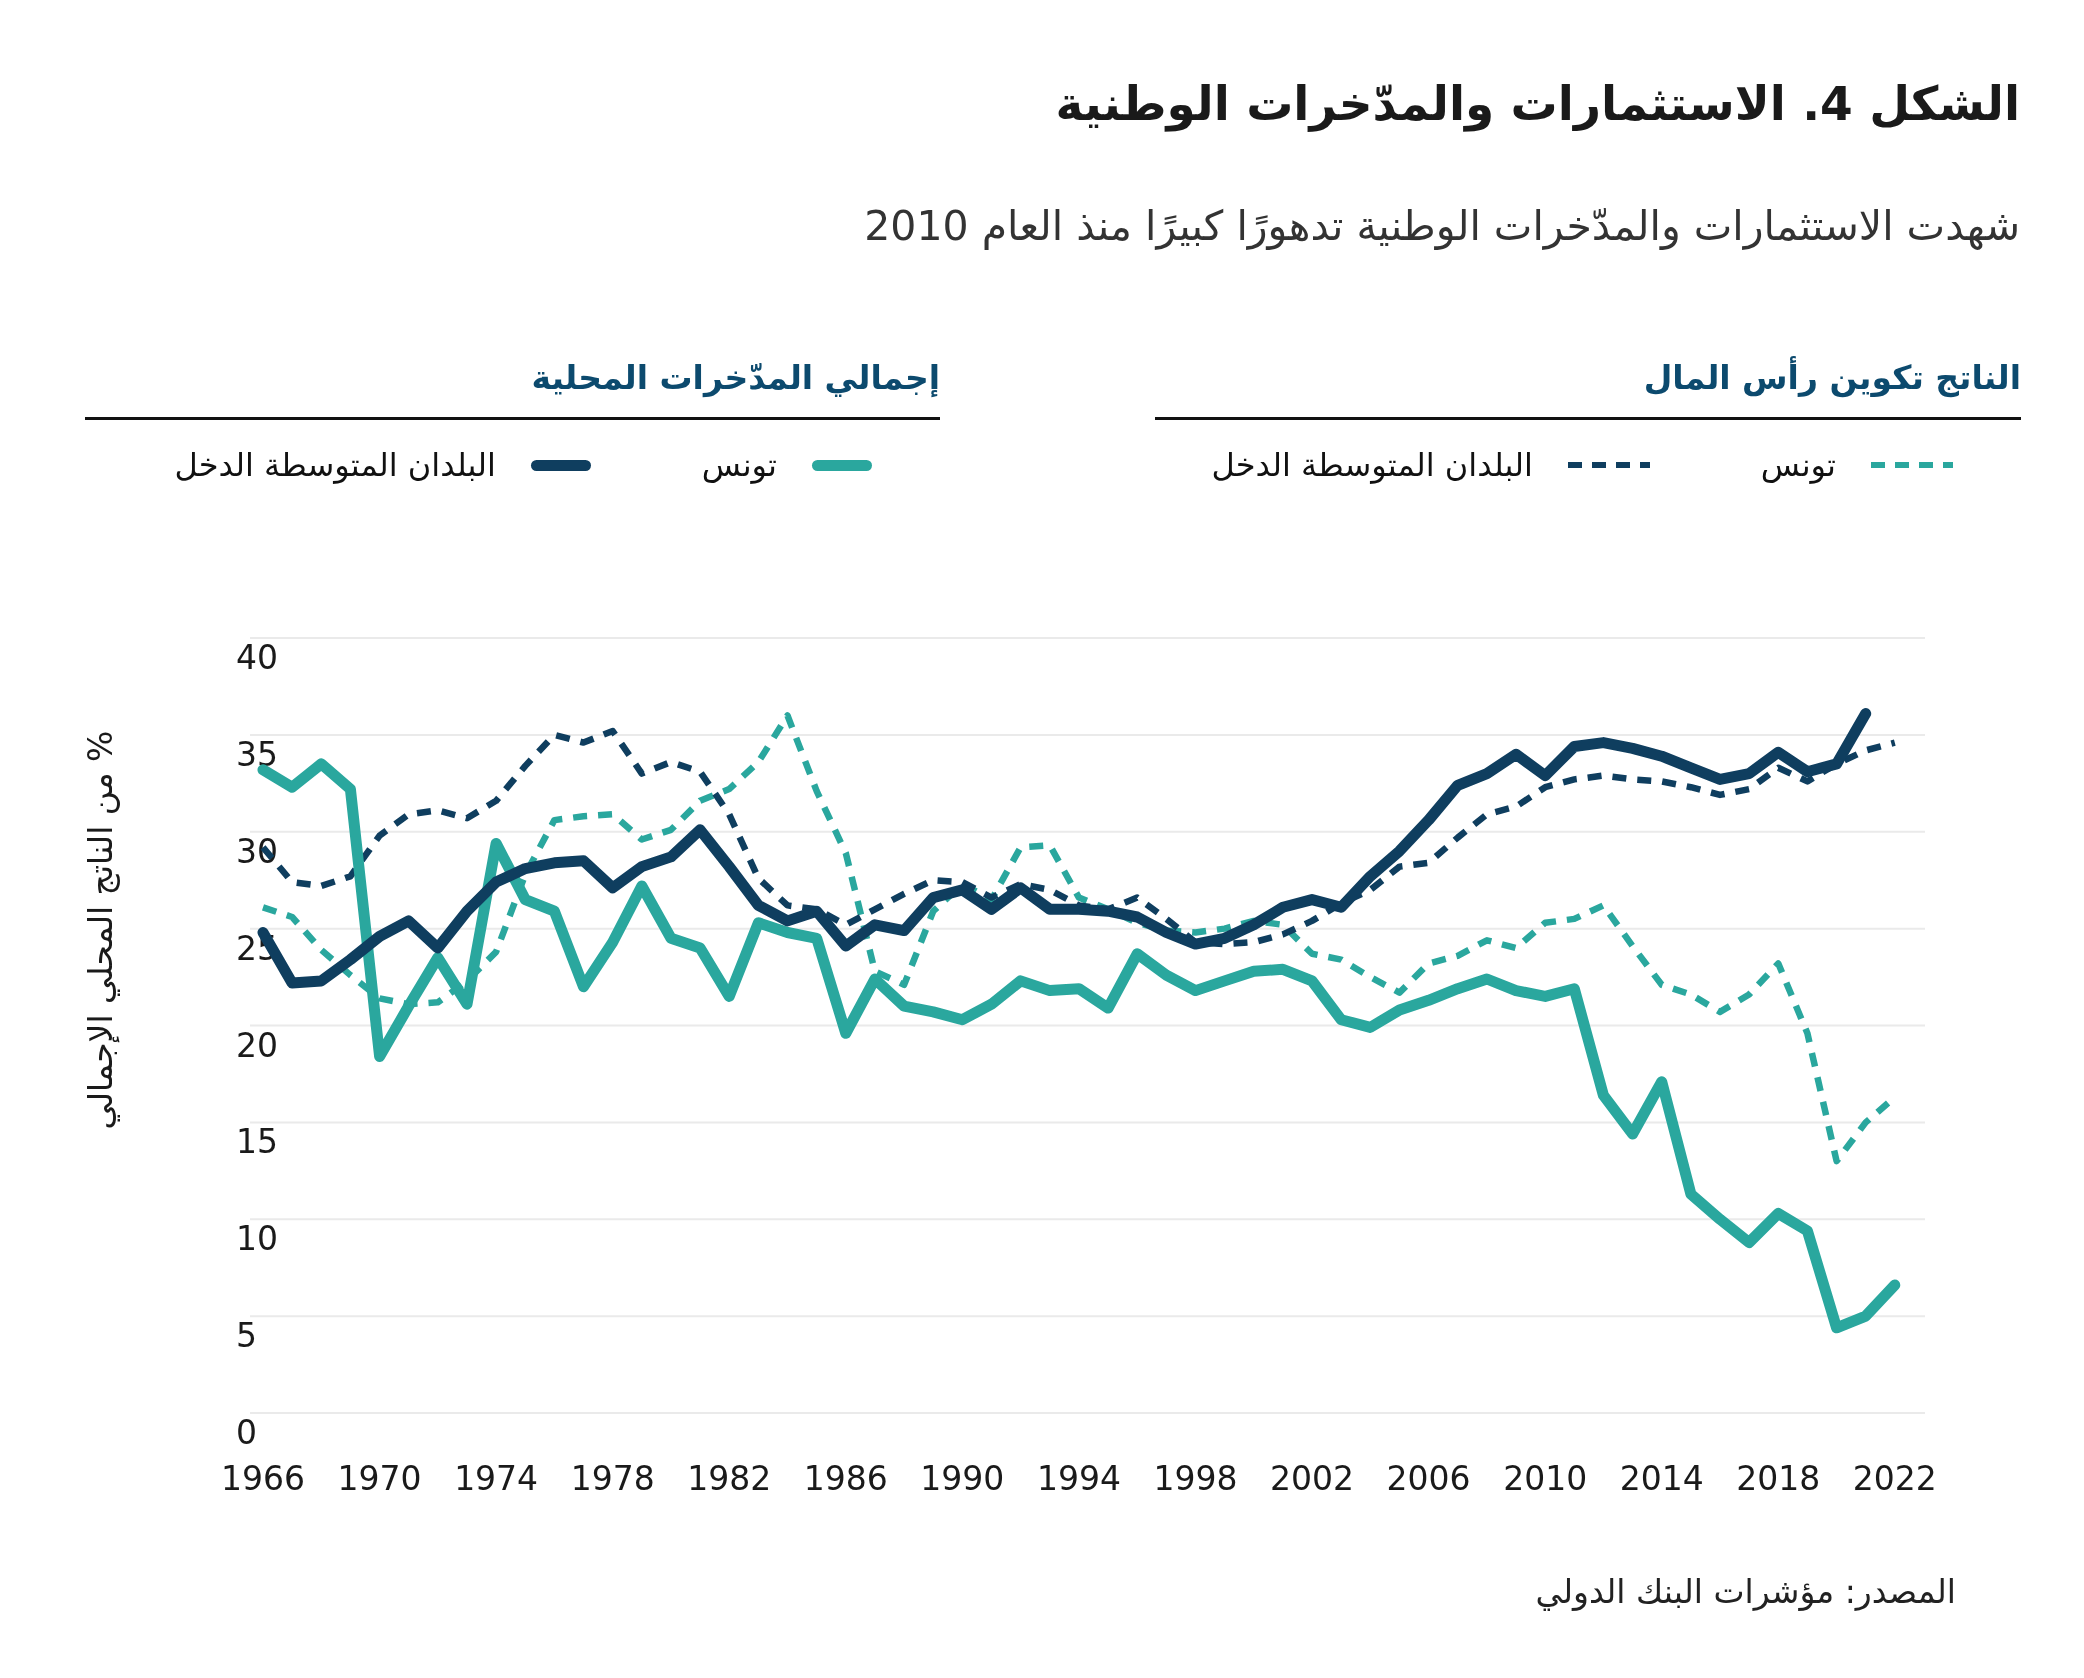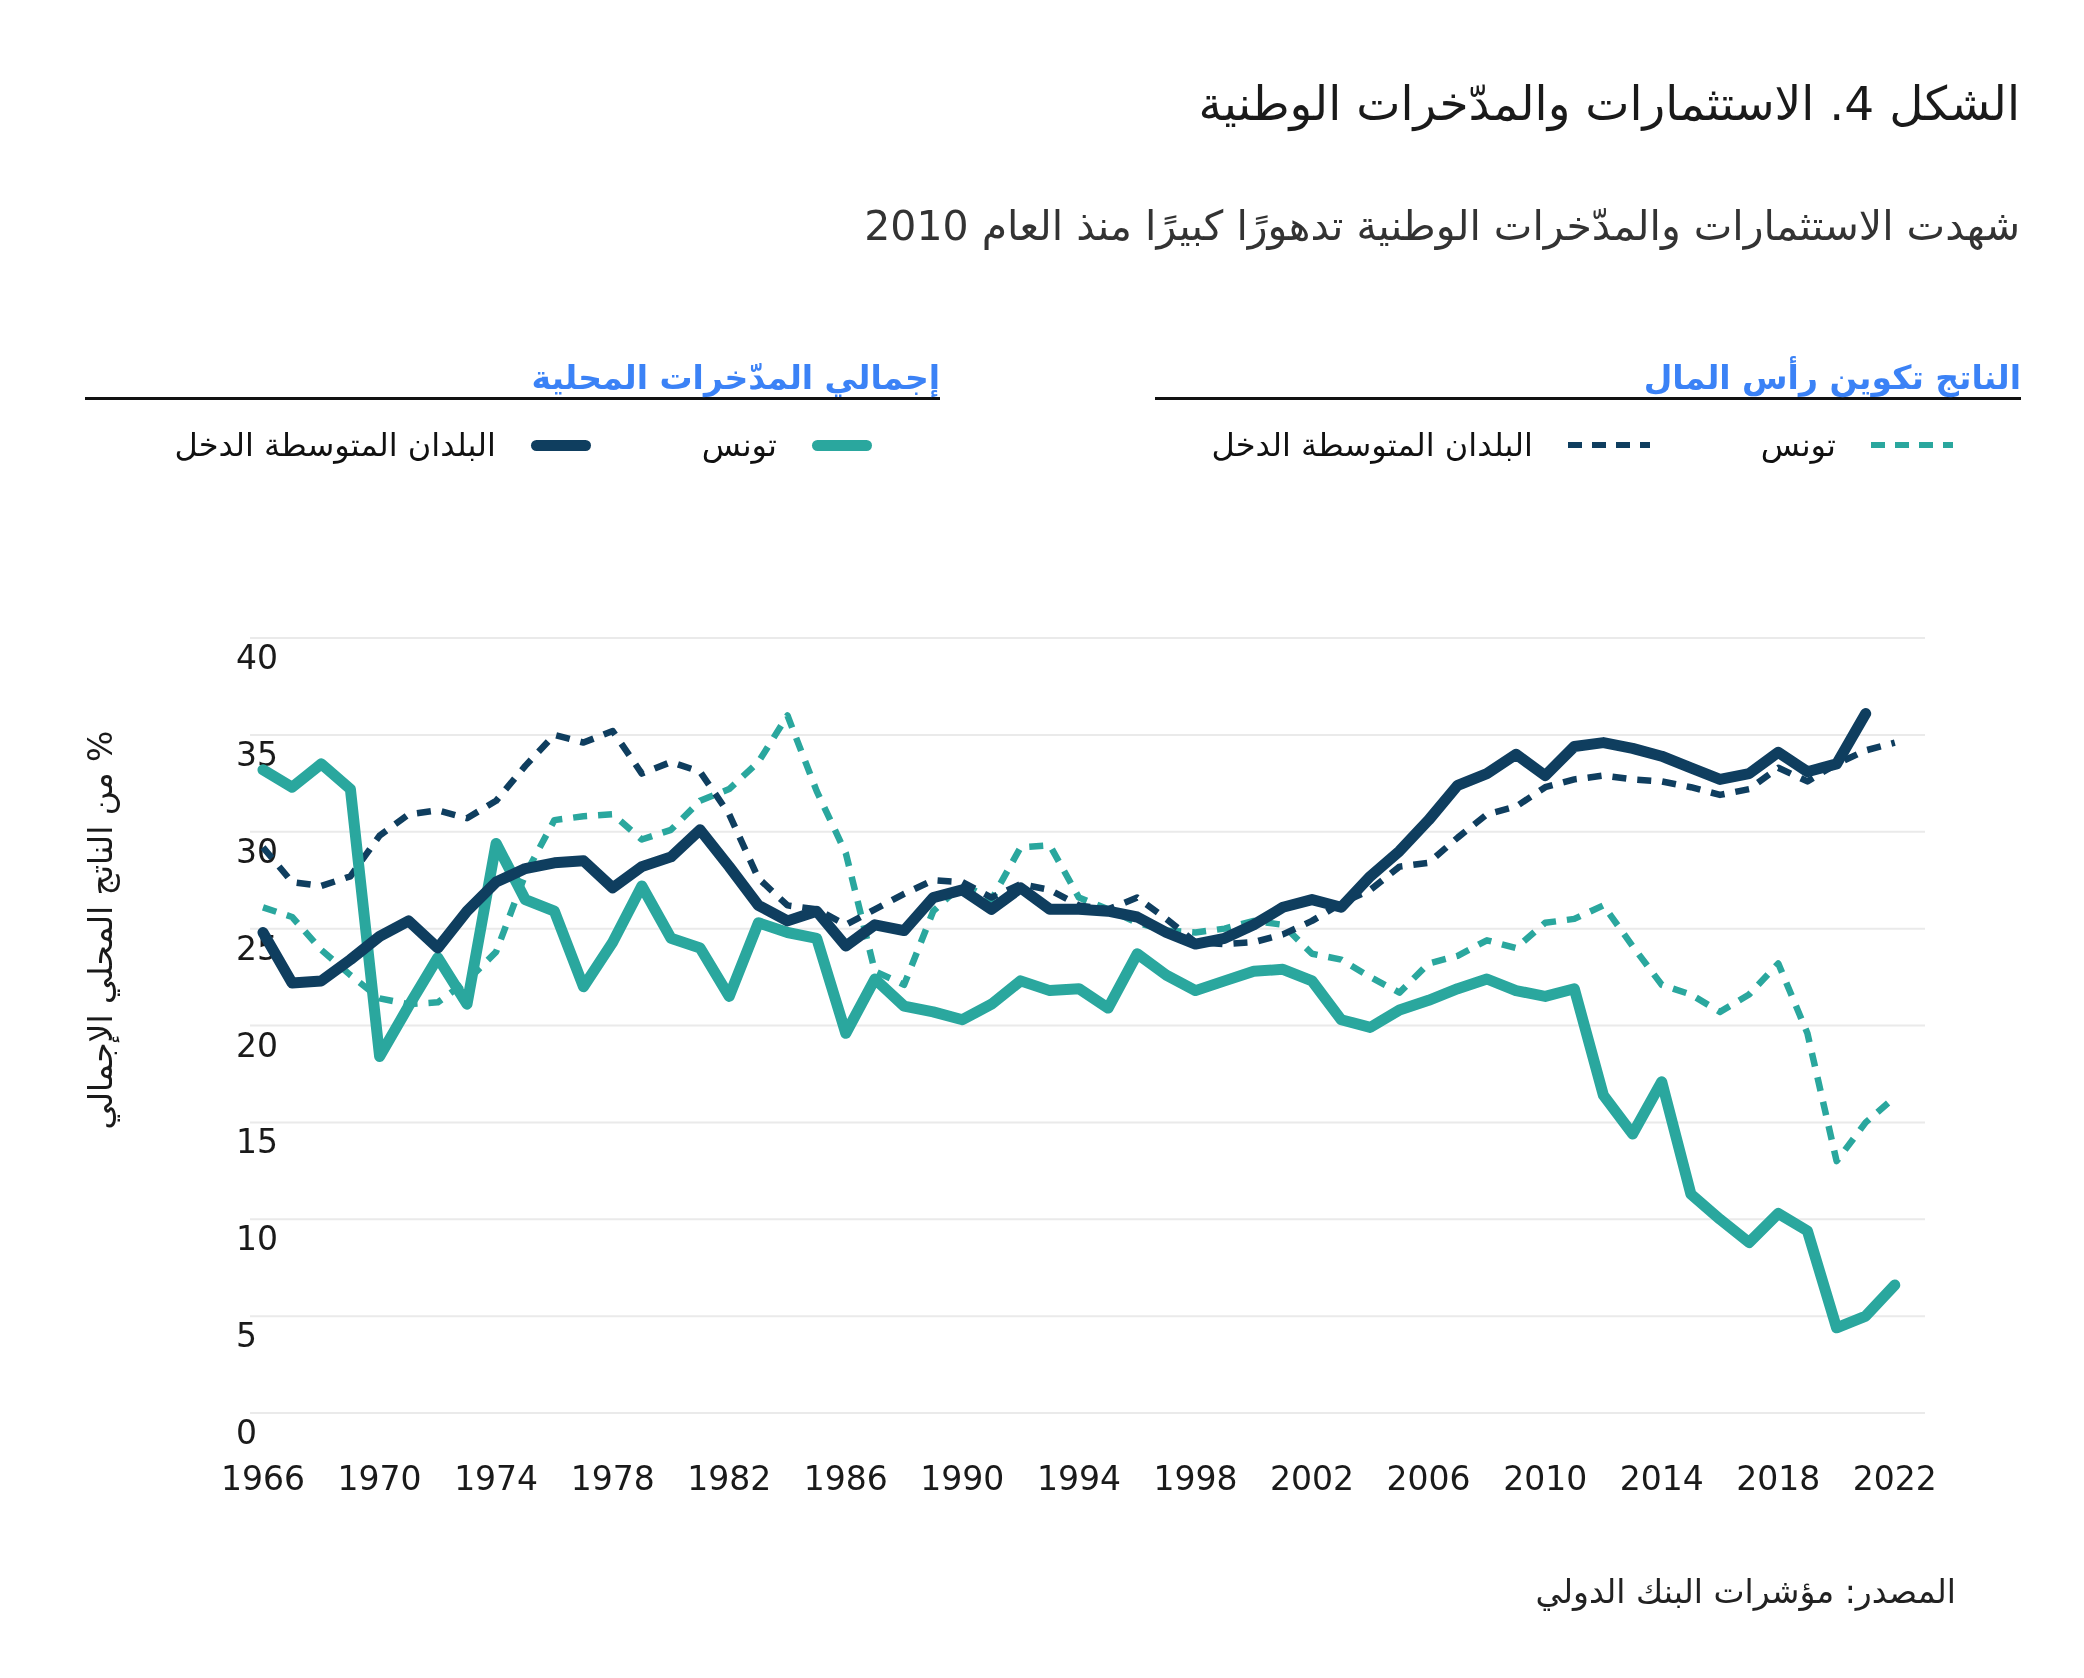--- a/index.html
+++ b/index.html
@@ -5,34 +5,34 @@
   html,body{margin:0;padding:0;background:#ffffff;}
   body{
     position:relative;
     width:2084px;height:1678px;
     font-family:"DejaVu Sans","Liberation Sans",sans-serif;
     color:#1a1a1a;
     overflow:hidden;
   }
   .title{
     position:absolute;top:76px;right:64px;
-    font-size:47px;font-weight:400;direction:rtl;text-align:center;
+    font-size:47px;font-weight:700;direction:rtl;text-align:center;
     letter-spacing:0;
   }
   .subtitle{
     position:absolute;top:202px;right:64px;
     font-size:41px;font-weight:400;color:#333;direction:rtl;text-align:right;
   }
   .legend-col{position:absolute;top:358px;}
   .legend-col.savings{left:85px;width:855px;}
   .legend-col.capital{left:1155px;width:866px;}
   .leg-header{
     direction:rtl;text-align:right;
-    font-size:33px;font-weight:700;color:#3b82f6;
-    border-bottom:3px solid #111;
+    font-size:33px;font-weight:700;color:#0c4a6e;
+    padding-bottom:20px;border-bottom:3px solid #111;
   }
   .leg-row{
     margin-top:26px;
     display:flex;direction:rtl;align-items:center;
     padding-right:68px;column-gap:26px;
   }
   .leg-item{display:flex;direction:rtl;align-items:center;column-gap:35px;}
   .leg-item + .leg-item{margin-right:85px;}
   .swatch{display:inline-block;flex:0 0 auto;}
   .swatch.solid{width:60px;height:11px;border-radius:6px;}

